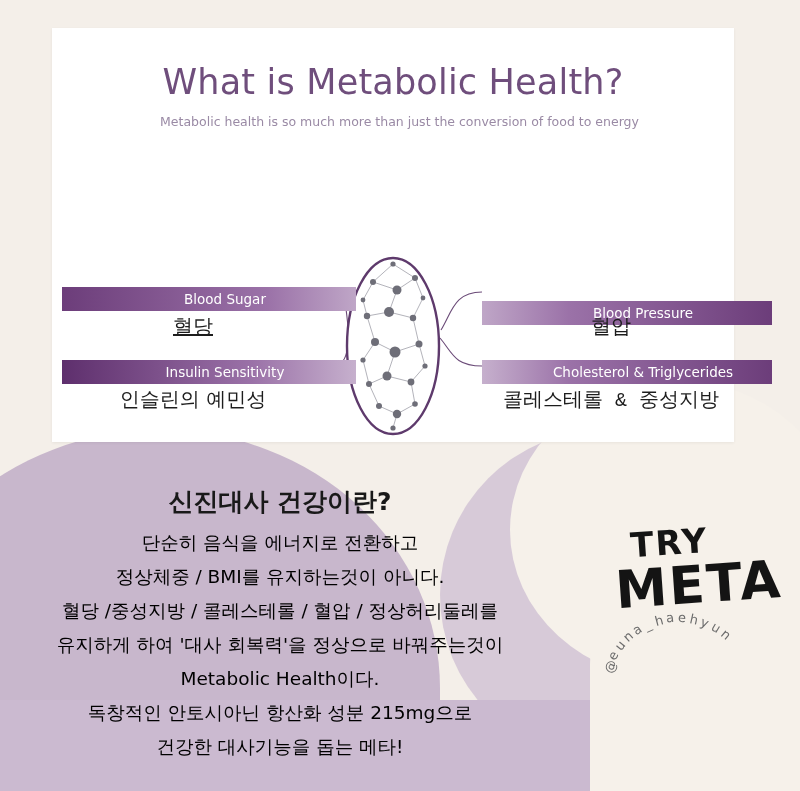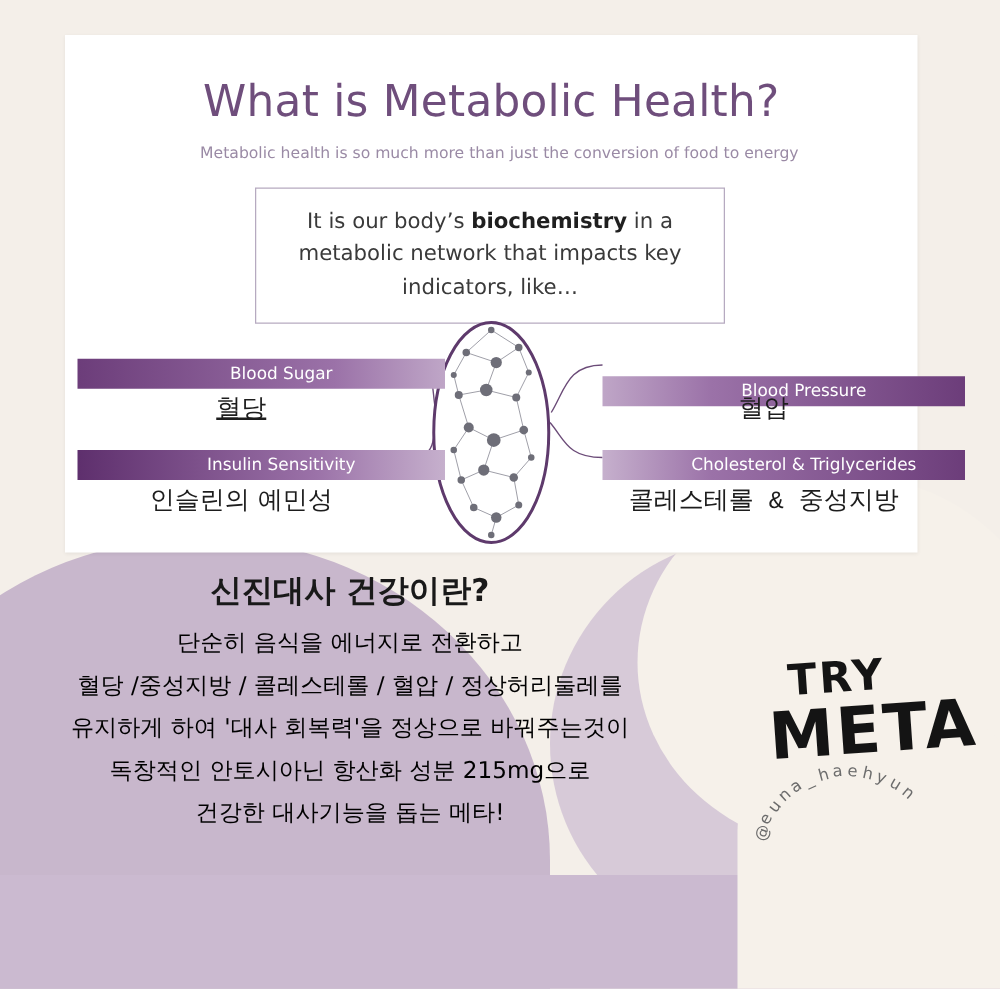--- a/index.html
+++ b/index.html
@@ -163,20 +163,21 @@
     top: 456px;
     width: 560px;
     text-align: center;
   }
   .body-head {
     font-size: 25px;
     font-weight: bold;
     color: #191919;
     font-family: "DejaVu Sans", sans-serif;
     margin-bottom: 12px;
+    margin-top: 29px;
   }
   .body-line {
     font-size: 18.5px;
     color: #000000;
     font-family: "DejaVu Sans", sans-serif;
     margin: 9px 0;
   }
 
   
   .logo {
@@ -222,23 +223,20 @@
 <div class="bg-lav-left"></div>
 <div class="bg-lav-circle"></div>
 <div class="bg-lav-bottom"></div>
 <div class="bg-cream-right"></div>
 <div class="bg-cream-bottomright"></div>
 
 <div class="card">
   <div class="card-title">What is Metabolic Health?</div>
   <div class="card-sub">Metabolic health is so much more than just the conversion of food to energy</div>
 
-  <div class="quote-box">
-    <span>It is our body’s </span><b>biochemistry</b><span> in a metabolic network that impacts key indicators, like…</span>
-  </div>
 </div>
 
 <svg width="800" height="460" style="position:absolute;left:0;top:0;">
   <path class="conn" d="M324,292 C352,292 344,312 349,330"></path>
   <path class="conn" d="M324,366 C352,366 344,352 350,338"></path>
   <path class="conn" d="M482,292 C454,292 452,312 441,330"></path>
   <path class="conn" d="M482,366 C454,366 452,352 440,338"></path>
 </svg>
 
 <svg class="oval" viewBox="0 0 96 180">
@@ -279,22 +277,24 @@
 
 <div class="lab lab-r1">Blood Pressure</div>
 <div class="kor kor-r1">혈압</div>
 
 <div class="lab lab-r2">Cholesterol &amp; Triglycerides</div>
 <div class="kor kor-r2">콜레스테롤 &amp; 중성지방</div>
 
 <div class="body-wrap">
   <div class="body-head">신진대사 건강이란?</div>
   <div class="body-line">단순히 음식을 에너지로 전환하고</div>
+  <div class="body-line">정상체중 / BMI를 유지하는것이 아니다.</div>
   <div class="body-line">혈당 /중성지방 / 콜레스테롤 / 혈압 / 정상허리둘레를</div>
   <div class="body-line">유지하게 하여 '대사 회복력'을 정상으로 바꿔주는것이</div>
+  <div class="body-line">Metabolic Health이다.</div>
   <div class="body-line">독창적인 안토시아닌 항산화 성분 215mg으로</div>
   <div class="body-line">건강한 대사기능을 돕는 메타!</div>
 </div>
 
 <div class="logo">
   <div class="logo-try">TRY</div>
   <div class="logo-meta">META</div>
 </div>
 
 <div class="handle">

